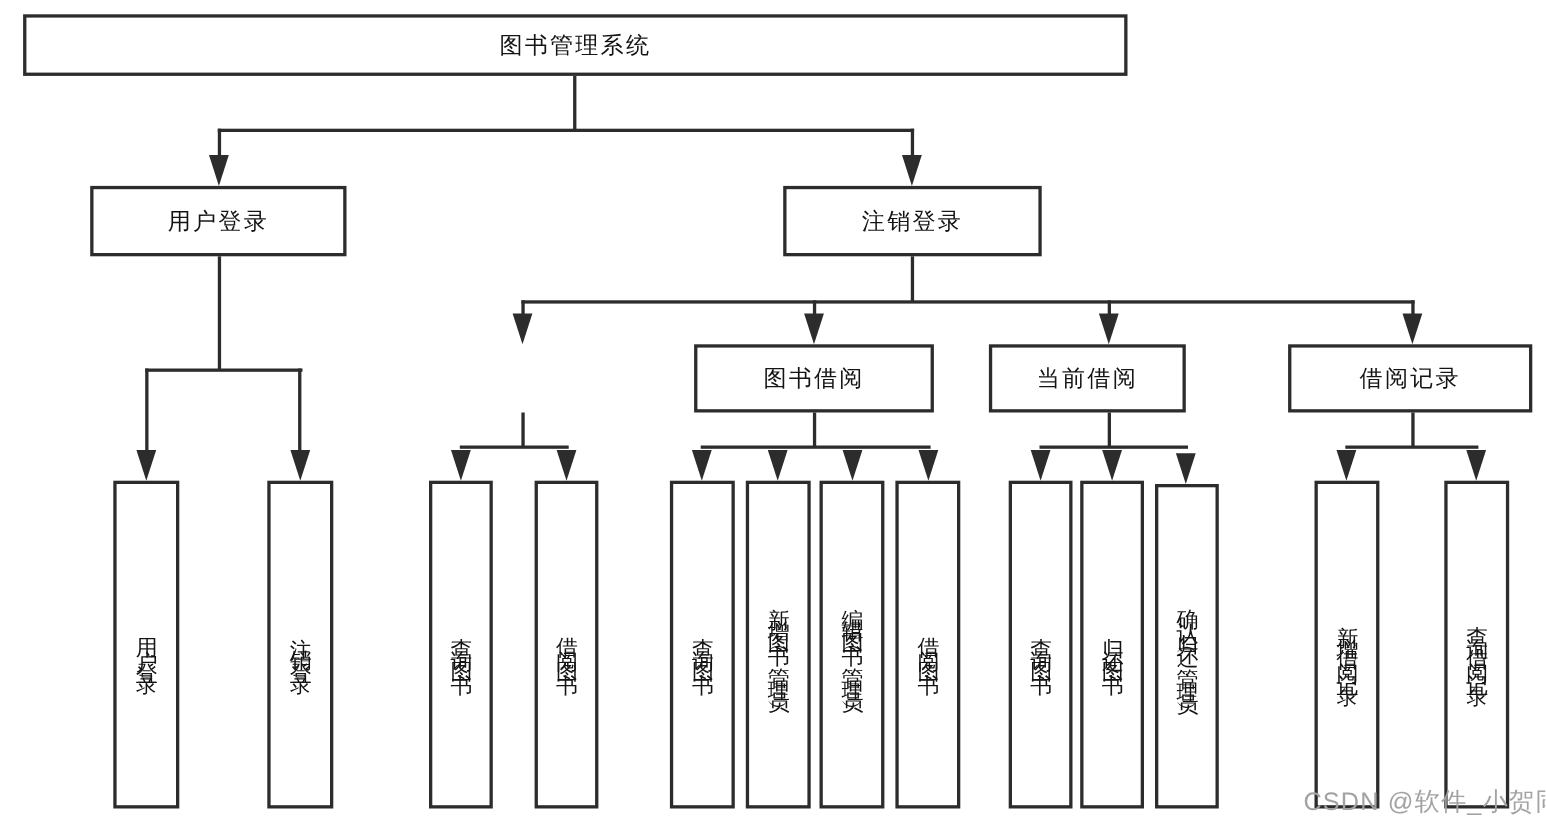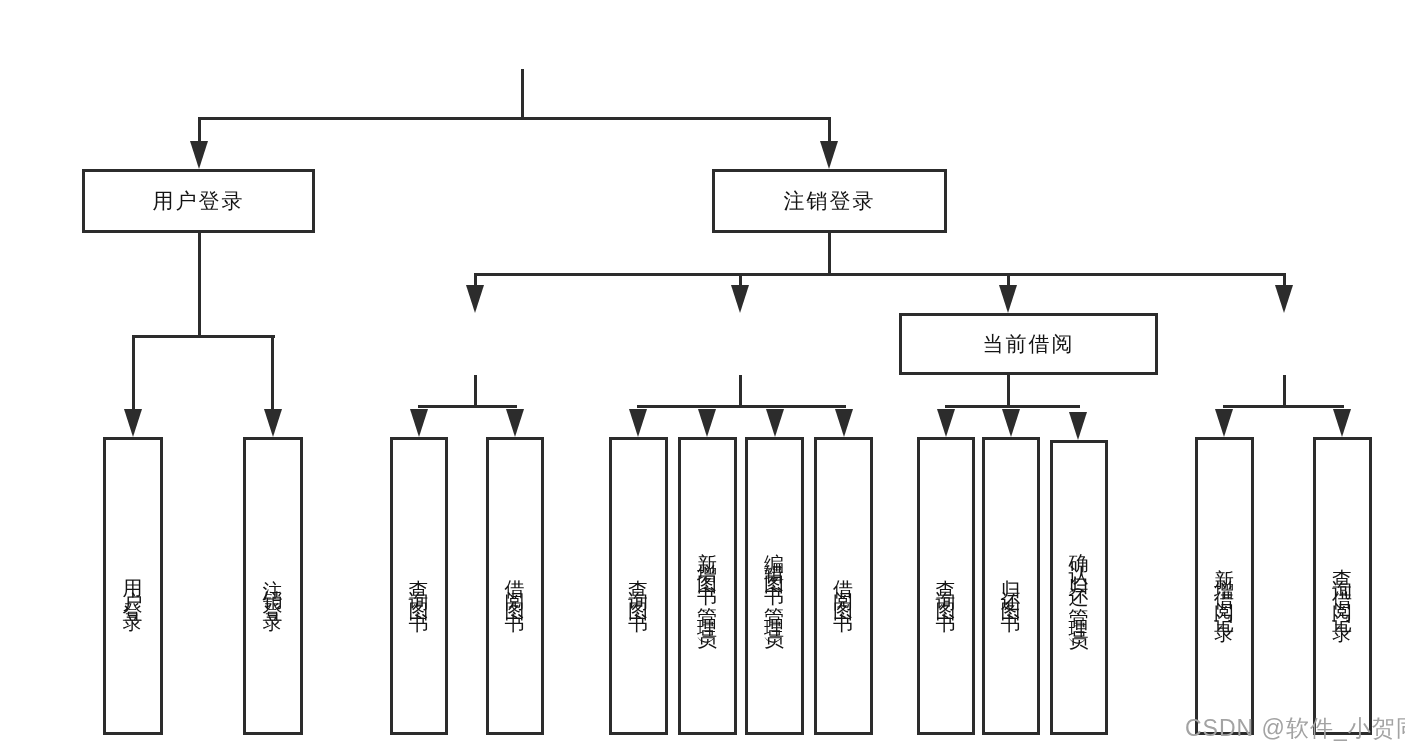--- a/index.html
+++ b/index.html
@@ -54,20 +54,23 @@
     letter-spacing: 1px;
     white-space: nowrap;
     z-index: 5;
   }
 </style>
 </head>
 <body>
 
 <div class="canvas">
 
+  <div class="node" style="left:21px; top:13px; width:1004px; height:56px;">
+    <span>图书管理系统</span>
+  </div>
 
   <div class="vline" style="left:521px; top:69px; width:3px; height:50px;"></div>
   <div class="hline" style="left:198px; top:117px; width:633px; height:3px;"></div>
   <div class="vline" style="left:198px; top:117px; width:3px; height:26px;"></div>
   <div class="vline" style="left:828px; top:117px; width:3px; height:26px;"></div>
   <div class="arrow" style="left:190px; top:141px;"></div>
   <div class="arrow" style="left:820px; top:141px;"></div>
 
   <div class="node" style="left:82px; top:169px; width:233px; height:64px;">
     <span>用户登录</span>
@@ -87,22 +90,28 @@
   <div class="hline" style="left:474px; top:273px; width:812px; height:3px;"></div>
   <div class="vline" style="left:474px; top:273px; width:3px; height:14px;"></div>
   <div class="vline" style="left:739px; top:273px; width:3px; height:14px;"></div>
   <div class="vline" style="left:1007px; top:273px; width:3px; height:14px;"></div>
   <div class="vline" style="left:1283px; top:273px; width:3px; height:14px;"></div>
   <div class="arrow" style="left:466px; top:285px;"></div>
   <div class="arrow" style="left:731px; top:285px;"></div>
   <div class="arrow" style="left:999px; top:285px;"></div>
   <div class="arrow" style="left:1275px; top:285px;"></div>
 
-  <div class="node" style="left:899px; top:313px; width:259px; height:62px;">
+  <div class="node" style="left:631px; top:313px; width:218px; height:62px;">
+    <span>图书借阅</span>
+  </div>
+  <div class="node" style="left:899px; top:313px; width:179px; height:62px;">
     <span>当前借阅</span>
+  </div>
+  <div class="node" style="left:1171px; top:313px; width:222px; height:62px;">
+    <span>借阅记录</span>
   </div>
 
   <div class="vline" style="left:474px; top:375px; width:3px; height:32px;"></div>
   <div class="hline" style="left:418px; top:405px; width:99px; height:3px;"></div>
   <div class="arrow" style="left:410px; top:409px;"></div>
   <div class="arrow" style="left:506px; top:409px;"></div>
 
   <div class="vline" style="left:739px; top:375px; width:3px; height:32px;"></div>
   <div class="hline" style="left:637px; top:405px; width:209px; height:3px;"></div>
   <div class="arrow" style="left:629px; top:409px;"></div>

